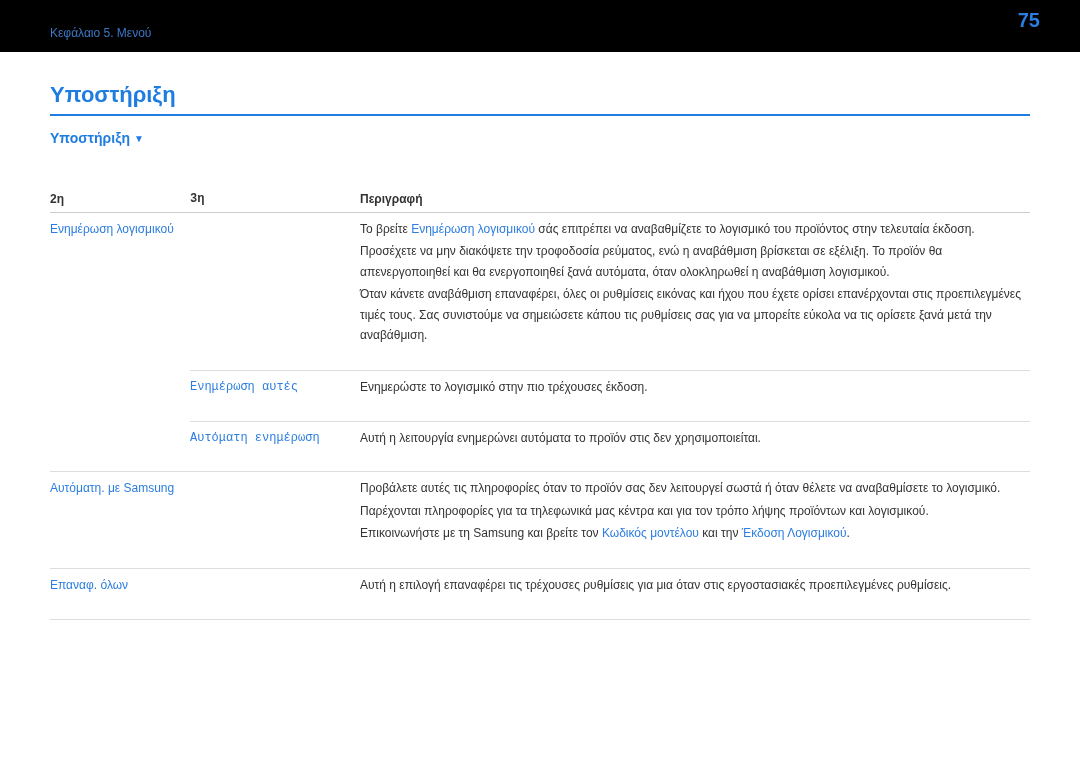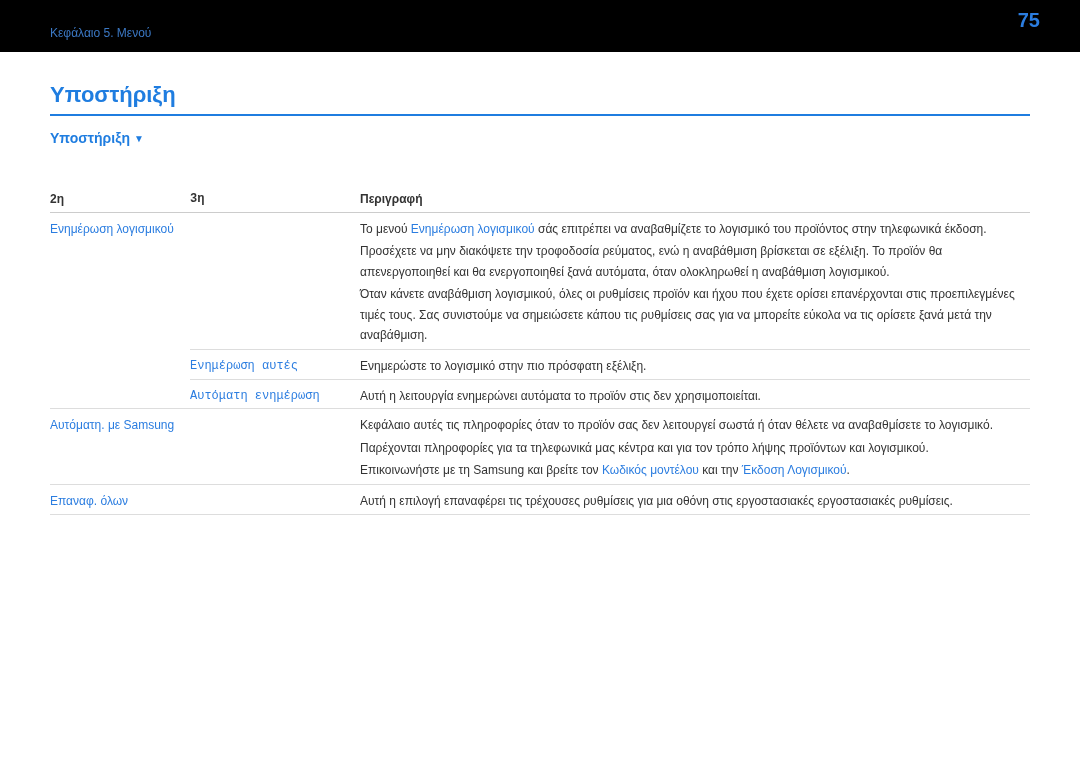--- a/index.html
+++ b/index.html
@@ -58,21 +58,21 @@
     margin-top: 40px;
   }
   thead td {
     font-weight: bold;
     color: #333;
     padding: 6px 4px 6px 0;
     border-bottom: 1px solid #ccc;
     vertical-align: top;
   }
   tbody td {
-    padding: 6px 4px 2px 0;
+    padding: 6px 4px 23px 0;
     border-bottom: 1px solid #ddd;
     vertical-align: top;
     line-height: 1.7;
     color: #333;
   }
   .col1 { width: 140px; }
   .col2 { width: 170px; font-family: Liberation Mono, monospace; }
   .col3 { }
   .link {
     color: #2b7de0;
@@ -108,49 +108,49 @@
         <td class="col3">Περιγραφή</td>
       </tr>
     </thead>
     <tbody>
 
       <tr>
         <td class="col1 link" rowspan="3" style="border-bottom:1px solid #ddd">Ενημέρωση λογισμικού</td>
         <td class="col2"></td>
         <td class="col3 desc">
           <p>
-            <span>Το μενού </span><span class="inline-link">Ενημέρωση λογισμικού</span><span> σάς επιτρέπει να αναβαθμίζετε το λογισμικό του προϊόντος στην τηλεφωνικά έκδοση.</span>
+            <span>Το βρείτε </span><span class="inline-link">Ενημέρωση λογισμικού</span><span> σάς επιτρέπει να αναβαθμίζετε το λογισμικό του προϊόντος στην τελευταία έκδοση.</span>
           </p>
           <p>Προσέχετε να μην διακόψετε την τροφοδοσία ρεύματος, ενώ η αναβάθμιση βρίσκεται σε εξέλιξη. Το προϊόν θα απενεργοποιηθεί και θα ενεργοποιηθεί ξανά αυτόματα, όταν ολοκληρωθεί η αναβάθμιση λογισμικού.</p>
-          <p>Όταν κάνετε αναβάθμιση λογισμικού, όλες οι ρυθμίσεις προϊόν και ήχου που έχετε ορίσει επανέρχονται στις προεπιλεγμένες τιμές τους. Σας συνιστούμε να σημειώσετε κάπου τις ρυθμίσεις σας για να μπορείτε εύκολα να τις ορίσετε ξανά μετά την αναβάθμιση.</p>
+          <p>Όταν κάνετε αναβάθμιση επαναφέρει, όλες οι ρυθμίσεις εικόνας και ήχου που έχετε ορίσει επανέρχονται στις προεπιλεγμένες τιμές τους. Σας συνιστούμε να σημειώσετε κάπου τις ρυθμίσεις σας για να μπορείτε εύκολα να τις ορίσετε ξανά μετά την αναβάθμιση.</p>
         </td>
       </tr>
 
       <tr>
         <td class="col2 link">Ενημέρωση αυτές</td>
-        <td class="col3 desc">Ενημερώστε το λογισμικό στην πιο πρόσφατη εξέλιξη.</td>
+        <td class="col3 desc">Ενημερώστε το λογισμικό στην πιο τρέχουσες έκδοση.</td>
       </tr>
 
       <tr>
         <td class="col2 link">Αυτόματη ενημέρωση</td>
         <td class="col3 desc">Αυτή η λειτουργία ενημερώνει αυτόματα το προϊόν στις δεν χρησιμοποιείται.</td>
       </tr>
 
       <tr>
         <td class="col1 link">Αυτόματη. με Samsung</td>
         <td class="col2"></td>
         <td class="col3 desc">
-          <p>Κεφάλαιο αυτές τις πληροφορίες όταν το προϊόν σας δεν λειτουργεί σωστά ή όταν θέλετε να αναβαθμίσετε το λογισμικό.</p>
+          <p>Προβάλετε αυτές τις πληροφορίες όταν το προϊόν σας δεν λειτουργεί σωστά ή όταν θέλετε να αναβαθμίσετε το λογισμικό.</p>
           <p>Παρέχονται πληροφορίες για τα τηλεφωνικά μας κέντρα και για τον τρόπο λήψης προϊόντων και λογισμικού.</p>
           <p>
             <span>Επικοινωνήστε με τη Samsung και βρείτε τον </span><span class="inline-link">Κωδικός μοντέλου</span><span> και την </span><span class="inline-link">Έκδοση Λογισμικού</span><span>.</span>
           </p>
         </td>
       </tr>
 
       <tr>
         <td class="col1 link">Επαναφ. όλων</td>
         <td class="col2"></td>
-        <td class="col3 desc">Αυτή η επιλογή επαναφέρει τις τρέχουσες ρυθμίσεις για μια οθόνη στις εργοστασιακές εργοστασιακές ρυθμίσεις.</td>
+        <td class="col3 desc">Αυτή η επιλογή επαναφέρει τις τρέχουσες ρυθμίσεις για μια όταν στις εργοστασιακές προεπιλεγμένες ρυθμίσεις.</td>
       </tr>
     </tbody>
   </table>
 </div>
 
 </body></html>

